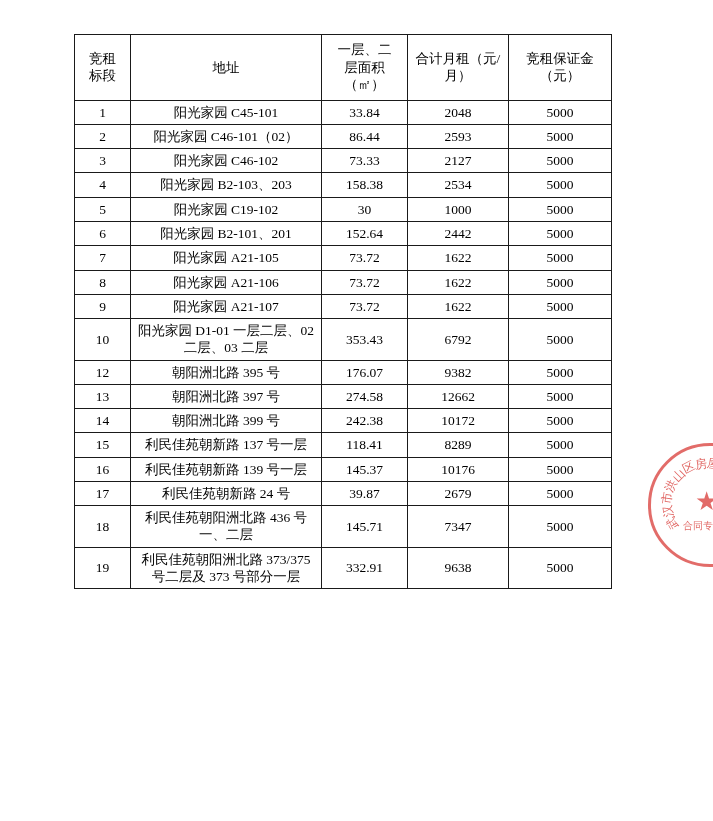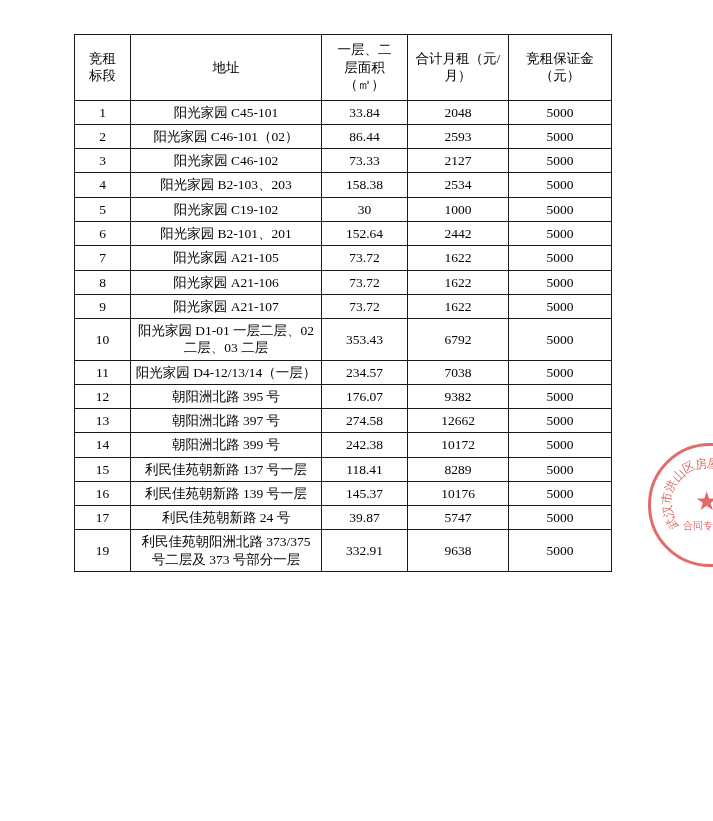--- a/index.html
+++ b/index.html
@@ -216,27 +216,20 @@
           <td class="num">10</td>
           <td class="cell-addr">
             <div>阳光家园 D1-01 一层二层、02</div>
             <div>二层、03 二层</div>
           </td>
           <td class="num">353.43</td>
           <td class="num">6792</td>
           <td class="num">5000</td>
         </tr>
         <tr>
-          <td class="num">11</td>
-          <td class="cell-addr">阳光家园 D4-12/13/14（一层）</td>
-          <td class="num">234.57</td>
-          <td class="num">7038</td>
-          <td class="num">5000</td>
-        </tr>
-        <tr>
           <td class="num">12</td>
           <td class="cell-addr">朝阳洲北路 395 号</td>
           <td class="num">176.07</td>
           <td class="num">9382</td>
           <td class="num">5000</td>
         </tr>
         <tr>
           <td class="num">13</td>
           <td class="cell-addr">朝阳洲北路 397 号</td>
           <td class="num">274.58</td>
@@ -261,21 +254,31 @@
           <td class="num">16</td>
           <td class="cell-addr">利民佳苑朝新路 139 号一层</td>
           <td class="num">145.37</td>
           <td class="num">10176</td>
           <td class="num">5000</td>
         </tr>
         <tr>
           <td class="num">17</td>
           <td class="cell-addr">利民佳苑朝新路 24 号</td>
           <td class="num">39.87</td>
-          <td class="num">5747</td>
+          <td class="num">2679</td>
+          <td class="num">5000</td>
+        </tr>
+        <tr>
+          <td class="num">18</td>
+          <td class="cell-addr">
+            <div>利民佳苑朝阳洲北路 436 号</div>
+            <div>一、二层</div>
+          </td>
+          <td class="num">145.71</td>
+          <td class="num">7347</td>
           <td class="num">5000</td>
         </tr>
         <tr>
           <td class="num">19</td>
           <td class="cell-addr">
             <div>利民佳苑朝阳洲北路 373/375</div>
             <div>号二层及 373 号部分一层</div>
           </td>
           <td class="num">332.91</td>
           <td class="num">9638</td>

